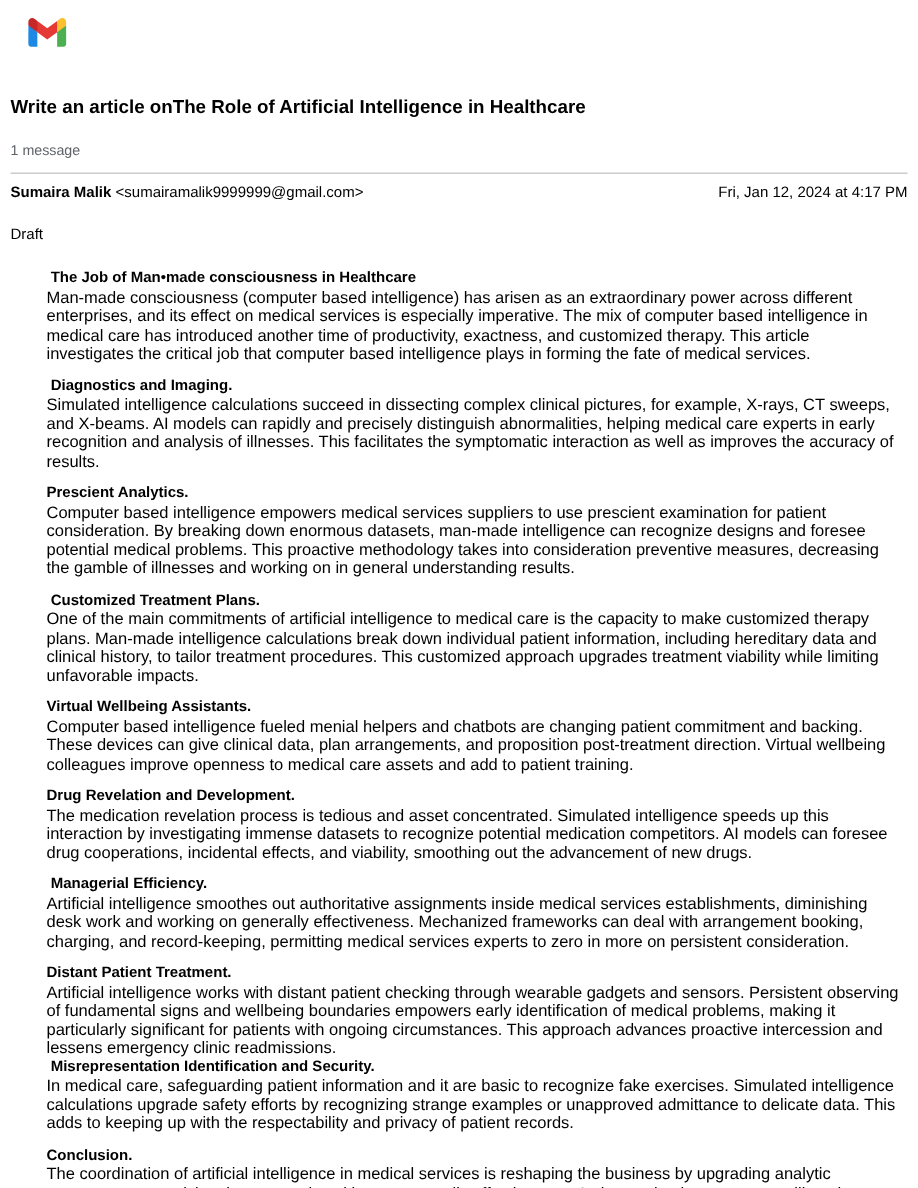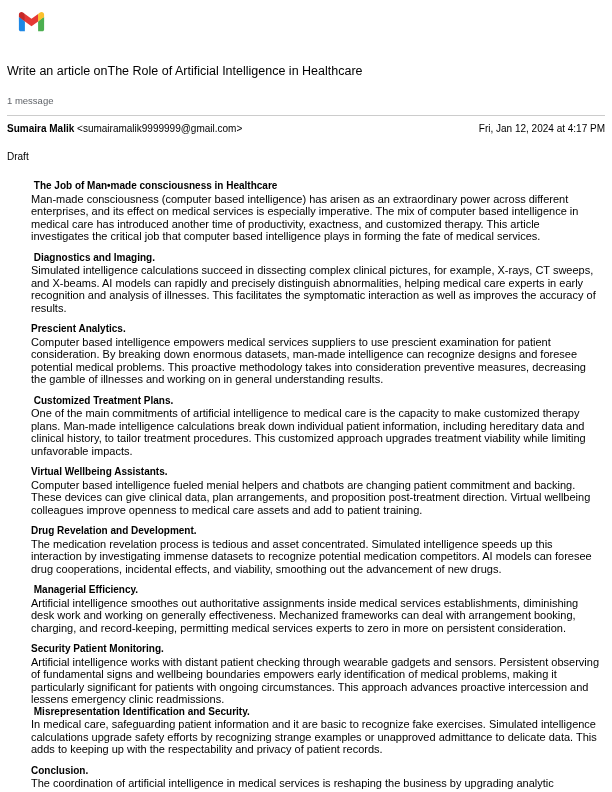--- a/index.html
+++ b/index.html
@@ -21,21 +21,21 @@
   .logo {
     margin: 2px 0 0 9px;
     width: 31px;
     height: 24px;
   }
   .logo svg { width: 31px; height: 24px; display: block; }
   .subject-block { margin-top: 28px; }
   .subject {
     font-size: 12.5px;
     line-height: 15px;
-    font-weight: normal;
+    font-weight: bold;
     color: #000000;
   }
   .message-count {
     font-size: 9.5px;
     color: #5f6368;
     margin-top: 16px;
   }
   .divider {
     border: none;
     border-top: 1px solid #cccccc;
@@ -126,21 +126,21 @@
       </section>
       <section class="email-section">
         <h2 class="section-heading">Drug Revelation and Development.</h2>
         <p class="section-body">The medication revelation process is tedious and asset concentrated. Simulated intelligence speeds up this interaction by investigating immense datasets to recognize potential medication competitors. AI models can foresee drug cooperations, incidental effects, and viability, smoothing out the advancement of new drugs.</p>
       </section>
       <section class="email-section">
         <h2 class="section-heading"> Managerial Efficiency.</h2>
         <p class="section-body">Artificial intelligence smoothes out authoritative assignments inside medical services establishments, diminishing desk work and working on generally effectiveness. Mechanized frameworks can deal with arrangement booking, charging, and record-keeping, permitting medical services experts to zero in more on persistent consideration.</p>
       </section>
       <section class="email-section">
-        <h2 class="section-heading">Security Patient Monitoring.</h2>
+        <h2 class="section-heading">Distant Patient Treatment.</h2>
         <p class="section-body">Artificial intelligence works with distant patient checking through wearable gadgets and sensors. Persistent observing of fundamental signs and wellbeing boundaries empowers early identification of medical problems, making it particularly significant for patients with ongoing circumstances. This approach advances proactive intercession and lessens emergency clinic readmissions.</p>
       </section>
       <section class="email-section">
         <h2 class="section-heading"> Misrepresentation Identification and Security.</h2>
         <p class="section-body">In medical care, safeguarding patient information and it are basic to recognize fake exercises. Simulated intelligence calculations upgrade safety efforts by recognizing strange examples or unapproved admittance to delicate data. This adds to keeping up with the respectability and privacy of patient records.</p>
       </section>
       <section class="email-section">
         <h2 class="section-heading">Conclusion.</h2>
         <p class="section-body">The coordination of artificial intelligence in medical services is reshaping the business by upgrading analytic exactness, customizing therapy, and working on generally effectiveness. As innovation keeps on propelling, the cooperation between man-made reasoning and medical services experts guarantees a future where patient consideration is more exact, open, and successful. While challenges and moral contemplations persevere, the advantages of artificial intelligence in medical care are certain, denoting a groundbreaking time in the conveyance of clinical benefits.</p>
       </section>

